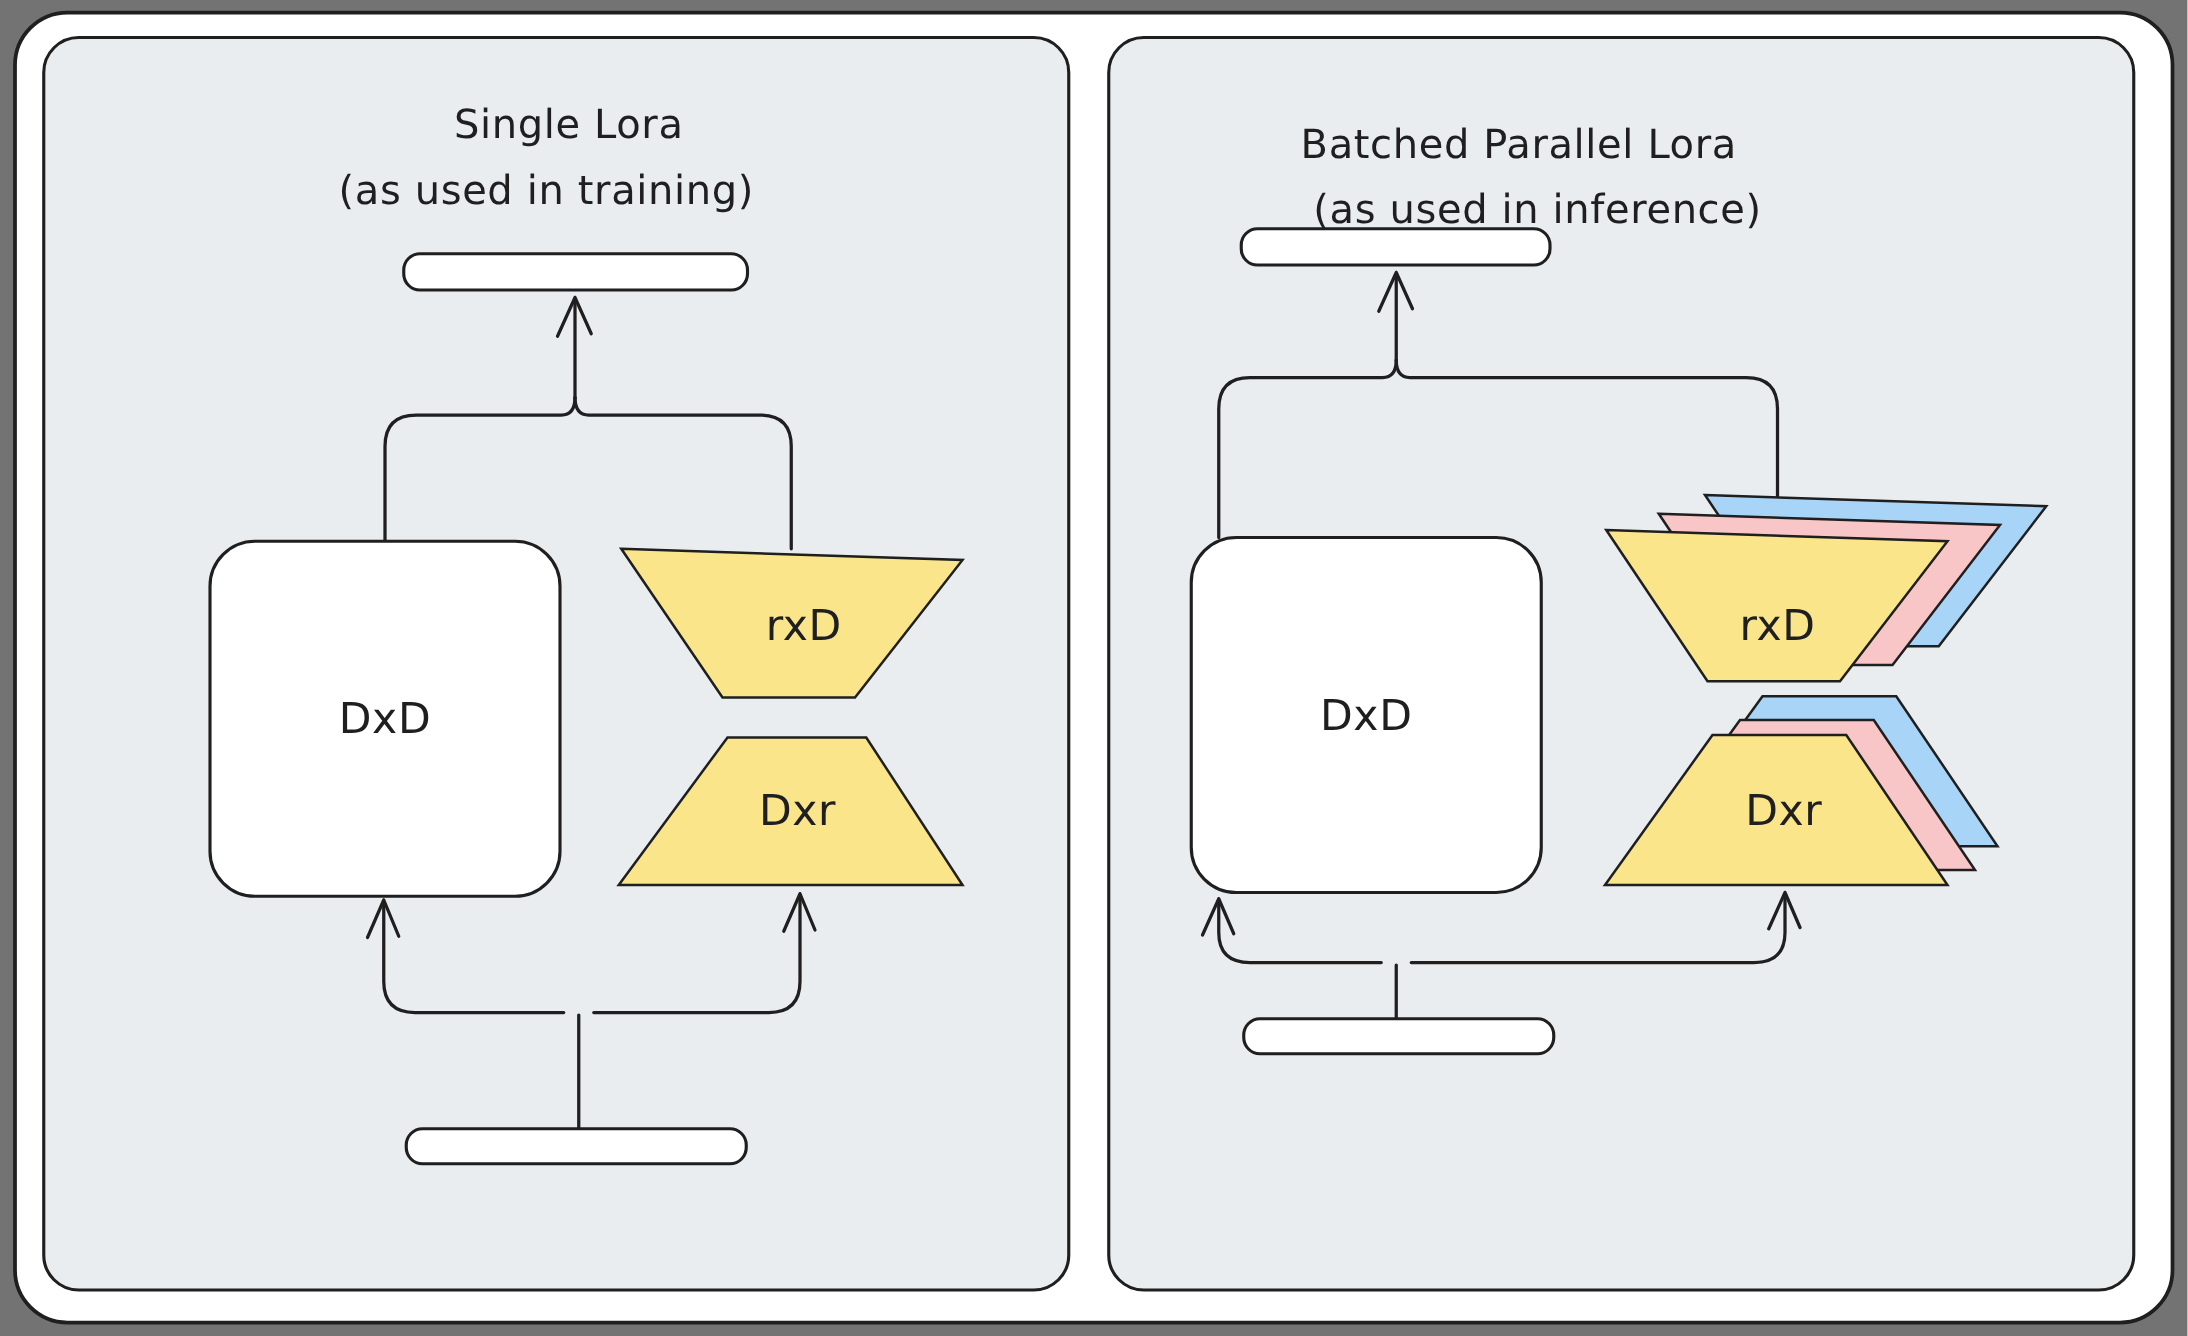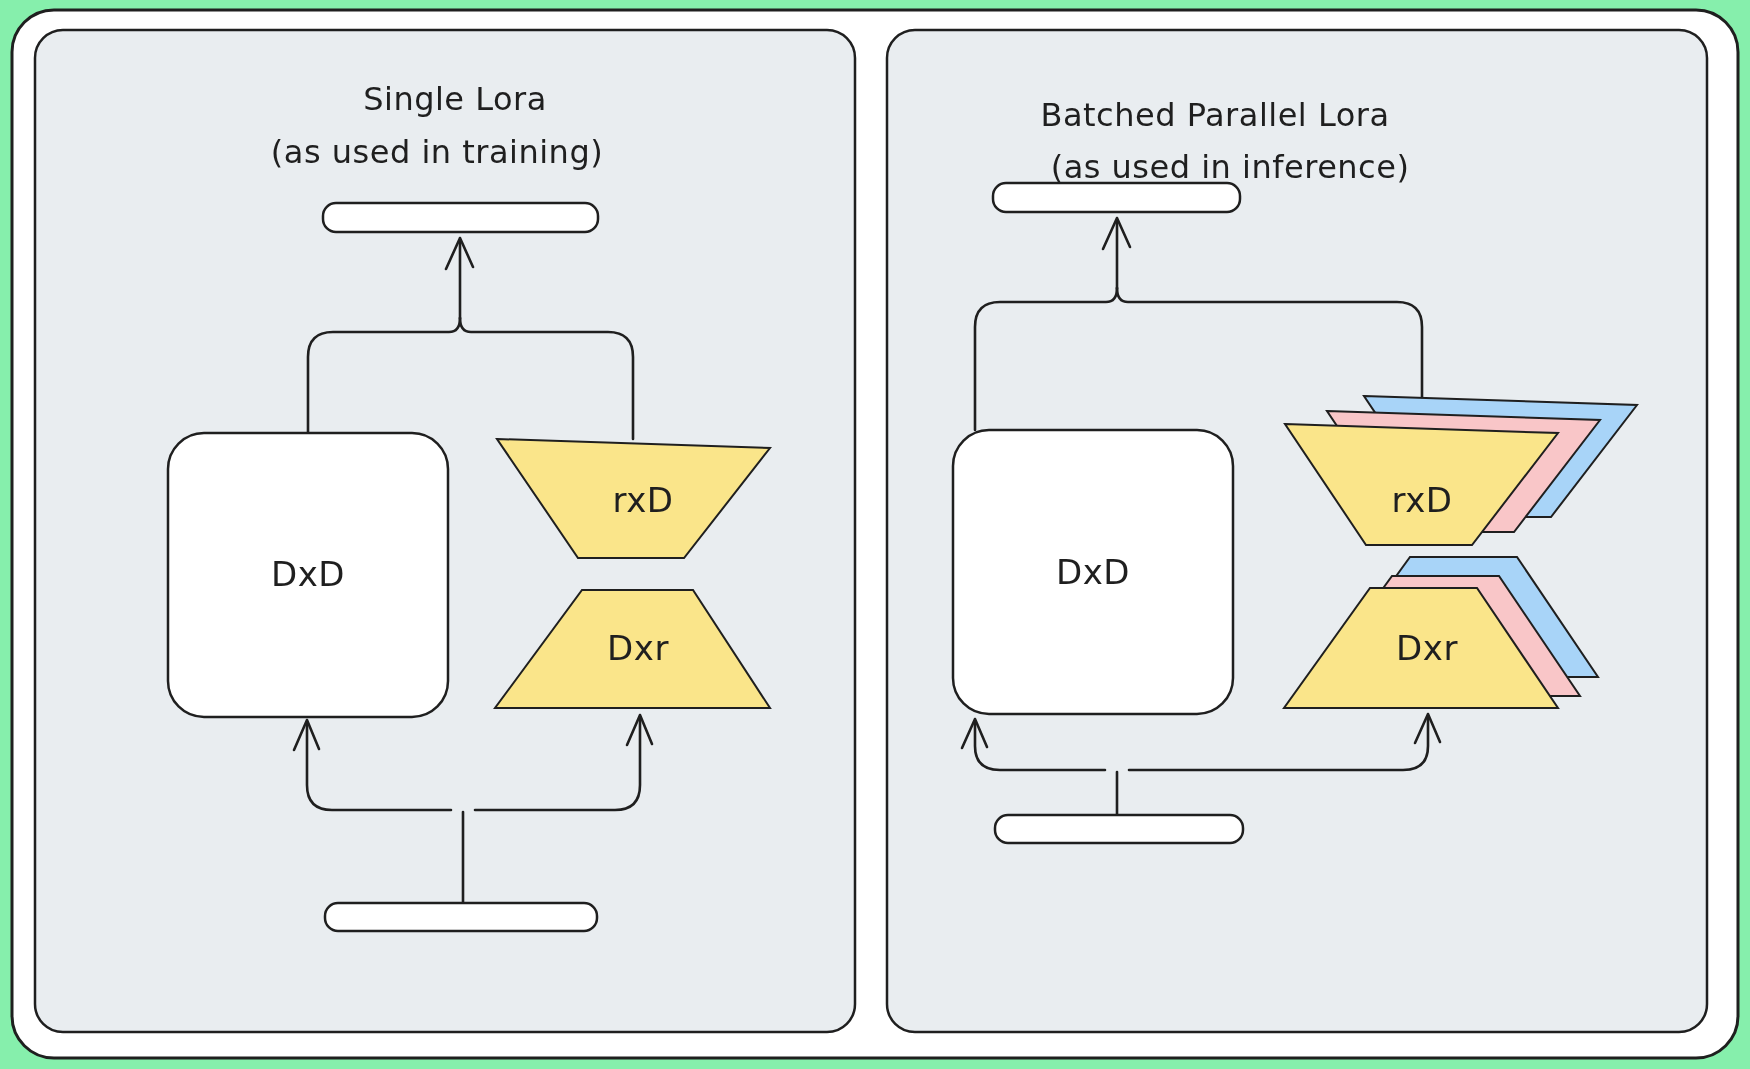--- a/index.html
+++ b/index.html
@@ -1,16 +1,16 @@
 <!DOCTYPE html>
 <html style="--panel_bg: #e9edf0; --surface: #ffffff; --stroke: #1f1f1f; --lora_yellow: #fae58a; --lora_pink: #f9c6c8; --lora_blue: #a8d4f8;"><head>
 <meta charset="utf-8">
 <style>
   html,body{margin:0;padding:0;background:#ffffff;}
-  .stage{position:relative;width:1750px;height:1069px;background:#86efac;overflow:hidden;}
+  .stage{position:relative;width:1750px;height:1069px;background:#737373;overflow:hidden;}
   svg{display:block;}
   .hand{font-family:"DejaVu Sans", sans-serif;fill:var(--stroke);letter-spacing:0.5px;}
   .title{font-size:32px;}
   .shape-label{font-size:34px;}
   .conn{stroke:var(--stroke);stroke-width:2.6;fill:none;stroke-linecap:round;stroke-linejoin:round;}
 </style>
 </head>
 <body>
 
 <div class="stage">

